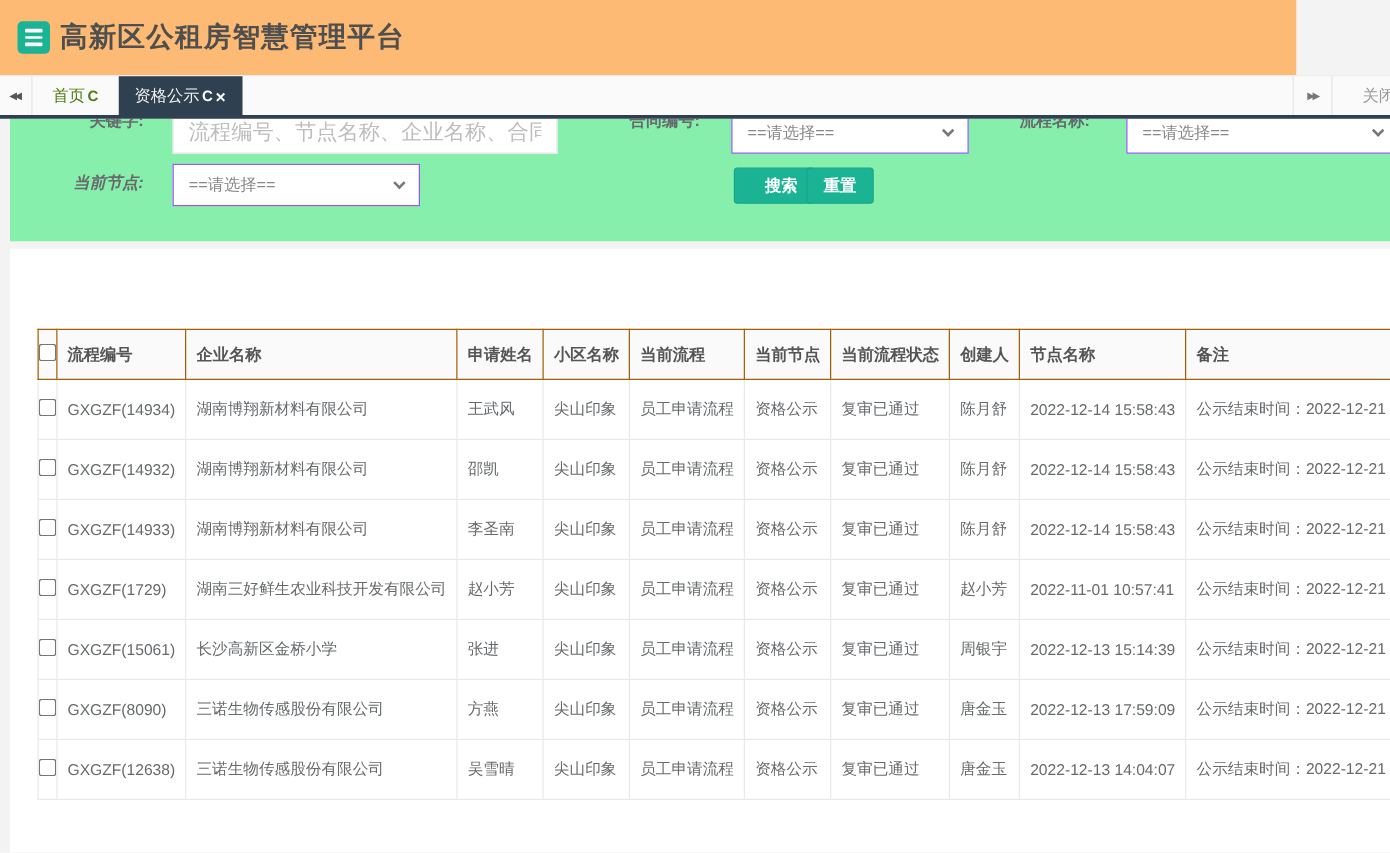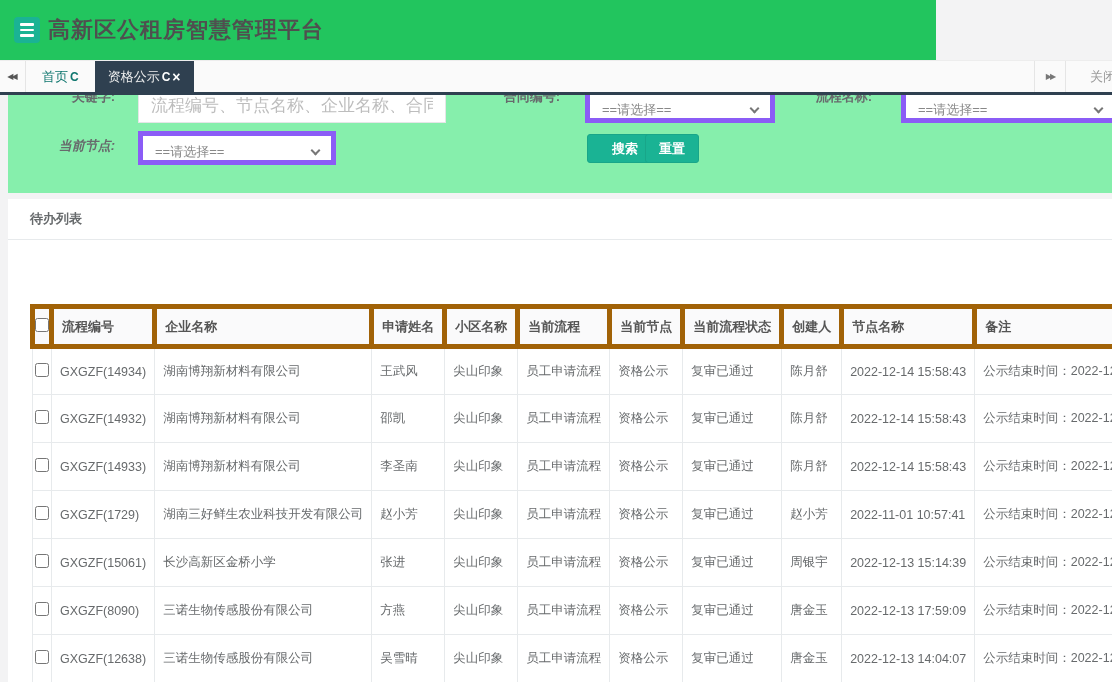--- a/index.html
+++ b/index.html
@@ -1,73 +1,73 @@
 <!DOCTYPE html>
 <html><head>
 <meta charset="utf-8">
 <style>
   * { margin:0; padding:0; box-sizing:border-box; }
   html,body { width:1112px; height:682px; overflow:hidden; position:relative;
     font-family:"Liberation Sans","DejaVu Sans",sans-serif; background:#f3f3f4; }
 
   
-  .app-header { position:absolute; top:0; left:0; width:936px; height:60px;
-    background:#22c55e; display:flex; align-items:center; z-index:6; }
+  .app-header { position:absolute; top:0; left:0; width:1037px; height:60px;
+    background:#fdba74; display:flex; align-items:center; z-index:6; }
   .menu-btn { width:26px; height:26px; background:#1ab394; border-radius:4px;
     margin-left:14px; display:flex; flex-direction:column; justify-content:center;
     align-items:center; gap:3px; cursor:pointer; }
   .menu-btn i { display:block; width:14px; height:2.5px; background:#fff; border-radius:1px; }
   .app-title { margin-left:8px; font-size:22px; font-weight:600; color:#4f4f4f; letter-spacing:1px; }
 
   
   .tab-bar { position:absolute; top:60px; left:0; width:1112px; height:35px;
     background:#fafafa; border-top:1px solid #ededed; border-bottom:3px solid #2f4050;
     display:flex; align-items:stretch; z-index:5; }
   .tab-nav { width:26px; display:flex; align-items:center; justify-content:center;
     border-right:1px solid #e5e5e5; color:#555; font-size:8px; letter-spacing:-2px;
     cursor:pointer; padding-right:2px; }
   .tab { display:flex; align-items:center; padding:0 16px; font-size:13px;
-    color:#0f766e; cursor:pointer; }
+    color:#4d7c0f; cursor:pointer; }
   .tab .ref { font-size:12px; font-weight:bold; margin-left:2px; }
   .tab.active { background:#2f4050; color:#f0f0f0; padding:0 13px; }
   .tab.active .ref { color:#fff; }
   .tab .cls { font-size:14px; font-weight:bold; margin-left:2px; color:#fff; }
   .tab-right { margin-left:auto; display:flex; align-items:stretch; }
   .tab-nav2 { width:32px; display:flex; align-items:center; justify-content:center;
     border-left:1px solid #e5e5e5; border-right:1px solid #e5e5e5; color:#777;
     font-size:8px; letter-spacing:-2px; cursor:pointer; }
   .tab-close-menu { width:46px; padding-left:24px; display:flex; align-items:center;
     font-size:13px; color:#999; white-space:nowrap; cursor:pointer; overflow:visible; }
 
   
   .form-panel { position:absolute; top:95px; left:8px; width:1104px; height:98px;
     background:#86efac; z-index:1; }
   .f-label { position:absolute; width:100px; text-align:right; font-size:13px;
     font-weight:bold; color:#676a6c; }
   .f-input { position:absolute; height:34px; border:1px solid #e5e6e7; background:#fff;
     font-size:17px; color:#676a6c; padding:0 12px; outline:none;
     font-family:"Liberation Sans","DejaVu Sans",sans-serif; }
   .f-input::placeholder { color:#bdbdbd; }
-  .f-select { position:absolute; height:34px; border:5px solid #8b5cf6; background:#fff;
+  .f-select { position:absolute; height:34px; border:1px solid #8b5cf6; background:#fff;
     font-size:13px; color:#888; padding-left:12px; line-height:32px; cursor:pointer; }
   .chev { position:absolute; right:12px; top:11px; width:7px; height:7px;
     border-right:2px solid #777; border-bottom:2px solid #777; transform:rotate(45deg); }
   .btn { position:absolute; height:29px; padding:0 13px; background:#1ab394;
     color:#fff; font-size:13px; font-weight:bold; border:1px solid #18a689;
     border-radius:3px; cursor:pointer; font-family:inherit; }
 
   
   .list-panel { position:absolute; top:199px; left:8px; width:1104px; height:483px;
     background:#fff; }
   .list-header { height:41px; border-bottom:1px solid #e7eaec; display:flex; align-items:center; }
   .list-title { margin-left:22px; font-size:13px; font-weight:bold; color:#676a6c; }
 
   table.todo { border-collapse:collapse; margin:64px 0 0 22px; table-layout:fixed;
     background:#fff; }
-  table.todo th { background:#fafafb; border:5px solid #a16207; height:40px;
+  table.todo th { background:#fafafb; border:1px solid #a16207; height:40px;
     font-size:13px; font-weight:bold; color:#555; text-align:left; padding:0 8px;
     white-space:nowrap; overflow:hidden; }
   table.todo td { border:1px solid #e7eaec; height:48px; font-size:12.5px;
     color:#676a6c; padding:0 8px; white-space:nowrap; overflow:hidden; }
   table.todo .cb { text-align:center; padding:0; }
   table.todo input[type=checkbox] { width:14px; height:14px; cursor:pointer; }
 </style>
 </head>
 <body>
 
@@ -114,23 +114,20 @@
   <div class="f-label" style="left:7px; top:42px;font-style:italic;">当前节点:</div>
   <div class="f-select" style="left:130px; top:36px; width:198px;">
     <span>==请选择==</span>
     <span class="chev"></span>
   </div>
   <button class="btn" style="left:579px; top:39px;padding-left:24px;">搜索</button>
   <button class="btn" style="left:637px; top:39px;font-family:Liberation Serif, serif;">重置</button>
 </div>
 
 <div class="list-panel">
-  <div class="list-header">
-    <div class="list-title">待办列表</div>
-  </div>
   <table class="todo">
     <colgroup>
         <col style="width: 28px;">
         <col style="width: 96px;">
         <col style="width: 205px;">
         <col style="width: 73px;">
         <col style="width: 60px;">
         <col style="width: 85px;">
         <col style="width: 68px;">
         <col style="width: 79px;">

